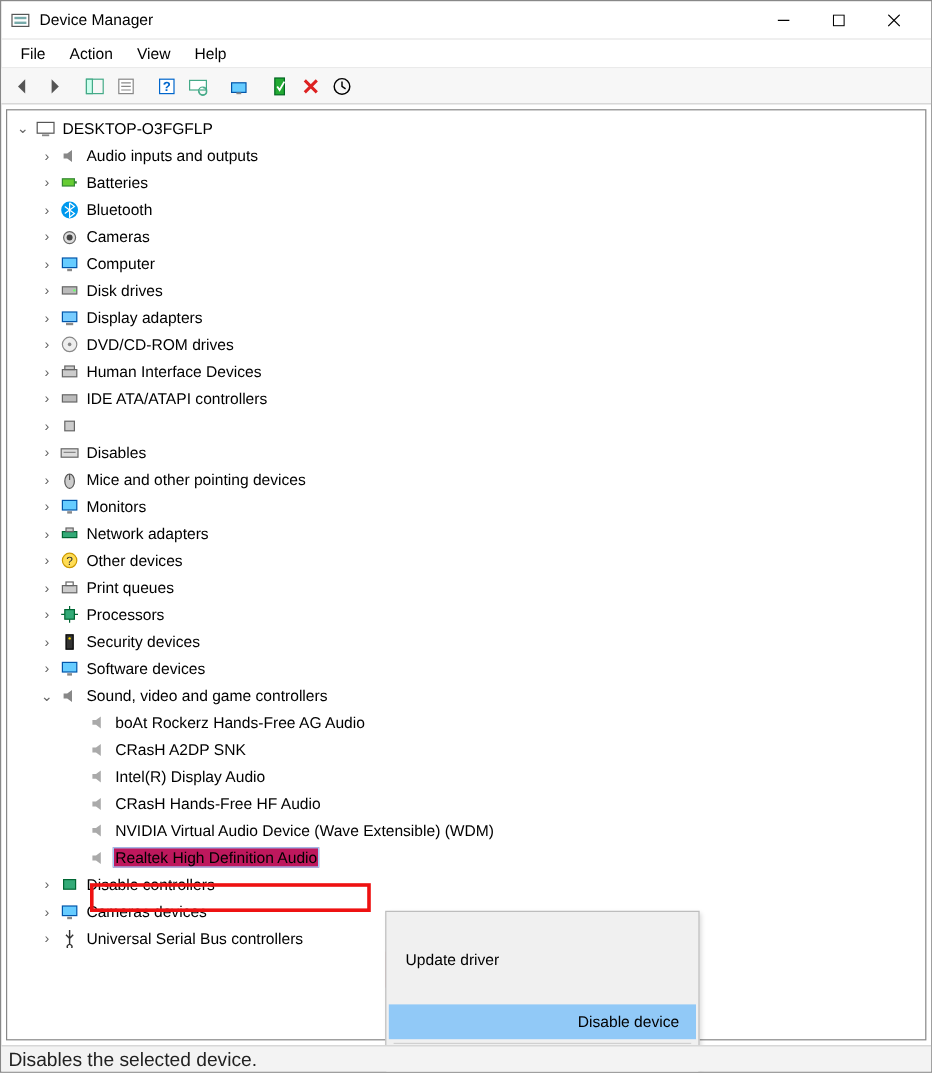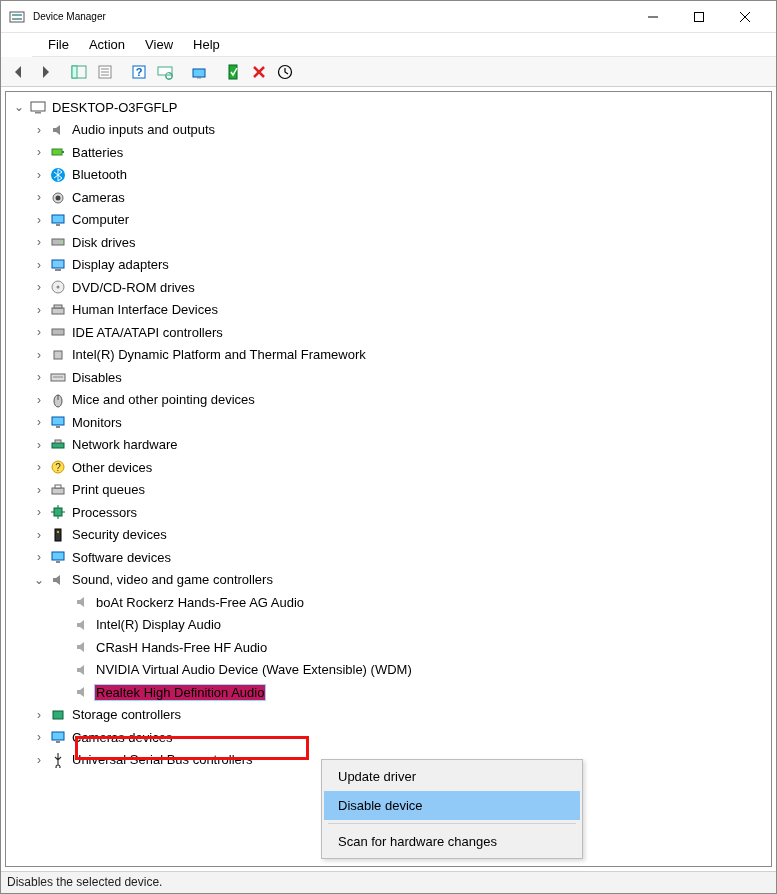--- a/index.html
+++ b/index.html
@@ -19,33 +19,32 @@
     display: flex;
     align-items: center;
     padding: 0 8px;
     border-bottom: 1px solid #e5e5e5;
   }
   .titlebar .app-icon {
     width: 16px; height: 16px;
     margin-right: 8px;
     display:flex;align-items:center;justify-content:center;
   }
-  .titlebar .title { flex:0 0 auto; font-size:10px; }
+  .titlebar .title { flex:0 0 auto; font-size:13px; }
   .titlebar .spacer { flex:1; }
   .win-btn { width:46px; height:32px; display:flex; align-items:center; justify-content:center; }
   .win-btn svg { width:10px; height:10px; }
   .menubar {
     height:24px;
     display:flex;
     align-items:center;
     padding:0 8px;
     gap:4px;
     border-bottom:1px solid #e5e5e5;
     font-size:13px;
-    margin-left:31px;
   }
   .menubar .menu-item { padding:2px 8px; }
   .toolbar {
     height:30px;
     display:flex;
     align-items:center;
     padding:0 6px;
     gap:2px;
     border-bottom:1px solid #d0d0d0;
     background:#f7f7f7;
@@ -83,30 +82,31 @@
     left:320px; top:758px;
     width:262px;
     background:#f0f0f0;
     border:1px solid #bdbdbd;
     box-shadow:2px 2px 4px rgba(0,0,0,.15);
     padding:2px;
     font-size:13px;
   }
   .context-menu .ctx-item {
     padding:7px 14px;
-  }
-  .context-menu .ctx-item.hover { background:#91c9f7; }
+    margin-top:23px;
+  }
+  .context-menu .ctx-item.hover { background:#91c9f7;text-align:right; }
   .context-menu .ctx-sep { height:1px; background:#d0d0d0; margin:3px 4px; }
   .statusbar {
     position:absolute;
     left:0;right:0;bottom:0;
     height:22px;
     border-top:1px solid #d0d0d0;
     background:#f3f3f3;
-    font-size:12px;
+    font-size:16px;
     padding:3px 6px;
     color:#222;
   }
   
   .svg-mini { width:16px; height:16px; }
 </style>
 </head>
 <body>
 
 <div class="titlebar">
@@ -322,21 +322,20 @@
       </span>
       <span class="label">IDE ATA/ATAPI controllers</span>
     </div>
   <div class="node indent-1">
       <span class="twisty">›</span>
       <span class="dev-icon">
         <svg class="svg-mini" viewBox="0 0 16 16">
           <rect x="4" y="4" width="8" height="8" fill="#ccc" stroke="#666"></rect>
         </svg>
       </span>
-      <span class="label">Intel(R) Dynamic Platform and Thermal Framework</span>
     </div>
   <div class="node indent-1">
       <span class="twisty">›</span>
       <span class="dev-icon">
         <svg class="svg-mini" viewBox="0 0 16 16">
           <rect x="1" y="5" width="14" height="7" fill="#ddd" stroke="#666"></rect>
           <line x1="3" y1="8" x2="13" y2="8" stroke="#888"></line>
         </svg>
       </span>
       <span class="label">Disables</span>
@@ -362,21 +361,21 @@
       <span class="label">Monitors</span>
     </div>
   <div class="node indent-1">
       <span class="twisty">›</span>
       <span class="dev-icon">
         <svg class="svg-mini" viewBox="0 0 16 16">
           <rect x="2" y="6" width="12" height="5" fill="#3a7" stroke="#063"></rect>
           <rect x="5" y="3" width="6" height="3" fill="#ccc" stroke="#666"></rect>
         </svg>
       </span>
-      <span class="label">Network hardware</span>
+      <span class="label">Network adapters</span>
     </div>
   <div class="node indent-1">
       <span class="twisty">›</span>
       <span class="dev-icon">
         <svg class="svg-mini" viewBox="0 0 16 16">
           <circle cx="8" cy="8" r="6" fill="#fd5" stroke="#c90"></circle>
           <text x="8" y="12" font-size="10" text-anchor="middle" fill="#333">?</text>
         </svg>
       </span>
       <span class="label">Other devices</span>
@@ -444,58 +443,67 @@
       </span>
       <span class="label">boAt Rockerz Hands-Free AG Audio</span>
     </div>
   <div class="node indent-2">
       <span class="twisty"></span>
       <span class="dev-icon">
         <svg class="svg-mini" viewBox="0 0 16 16">
           <path d="M3 6h3l4-3v10l-4-3H3z" fill="#aaa"></path>
         </svg>
       </span>
-      <span class="label">Intel(R) Display Audio</span>
+      <span class="label">CRasH A2DP SNK</span>
     </div>
   <div class="node indent-2">
       <span class="twisty"></span>
       <span class="dev-icon">
         <svg class="svg-mini" viewBox="0 0 16 16">
           <path d="M3 6h3l4-3v10l-4-3H3z" fill="#aaa"></path>
         </svg>
       </span>
-      <span class="label">CRasH Hands-Free HF Audio</span>
+      <span class="label">Intel(R) Display Audio</span>
     </div>
   <div class="node indent-2">
       <span class="twisty"></span>
       <span class="dev-icon">
         <svg class="svg-mini" viewBox="0 0 16 16">
           <path d="M3 6h3l4-3v10l-4-3H3z" fill="#aaa"></path>
         </svg>
       </span>
+      <span class="label">CRasH Hands-Free HF Audio</span>
+    </div>
+  <div class="node indent-2">
+      <span class="twisty"></span>
+      <span class="dev-icon">
+        <svg class="svg-mini" viewBox="0 0 16 16">
+          <path d="M3 6h3l4-3v10l-4-3H3z" fill="#aaa"></path>
+        </svg>
+      </span>
       <span class="label">NVIDIA Virtual Audio Device (Wave Extensible) (WDM)</span>
     </div>
   <div class="node indent-2 selected">
       <span class="twisty"></span>
       <span class="dev-icon">
         <svg class="svg-mini" viewBox="0 0 16 16">
           <path d="M3 6h3l4-3v10l-4-3H3z" fill="#aaa"></path>
         </svg>
       </span>
       <span class="label">Realtek High Definition Audio</span>
     </div>
 
   <div class="node indent-1">
       <span class="twisty">›</span>
       <span class="dev-icon">
         <svg class="svg-mini" viewBox="0 0 16 16">
           <rect x="3" y="4" width="10" height="8" fill="#3a7" stroke="#063"></rect>
         </svg>
       </span>
-      <span class="label">Storage controllers</span>
+      <span class="label">Disable controllers</span>
     </div>
   <div class="node indent-1">
       <span class="twisty">›</span>
       <span class="dev-icon">
         <svg class="svg-mini" viewBox="0 0 16 16">
           <rect x="2" y="3" width="12" height="8" fill="#6cf" stroke="#05a"></rect>
           <rect x="6" y="12" width="4" height="2" fill="#888"></rect>
         </svg>
       </span>
       <span class="label">Cameras devices</span>

